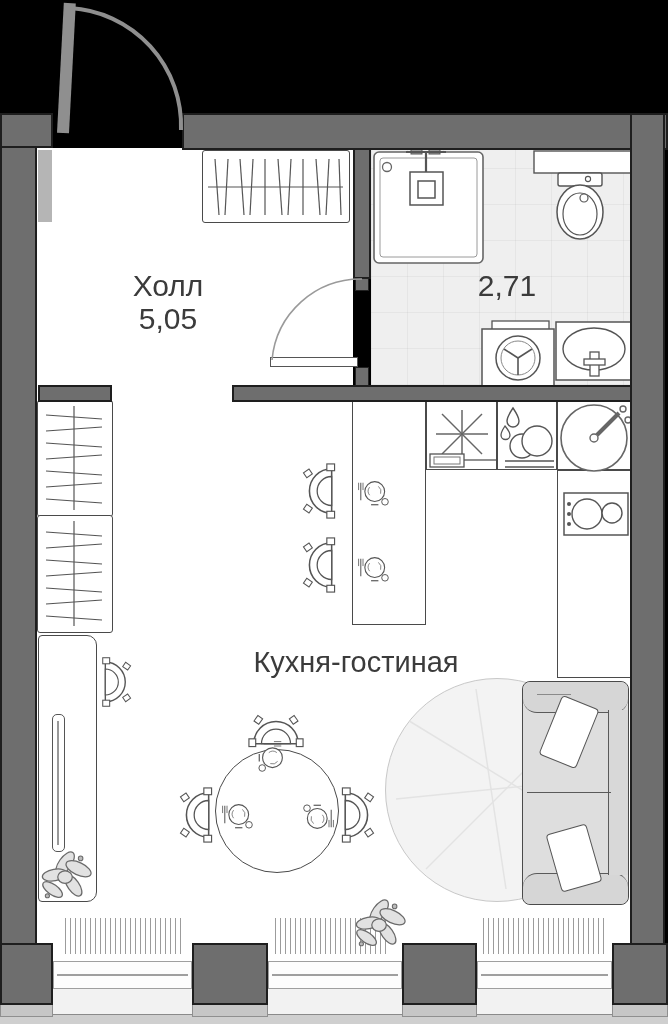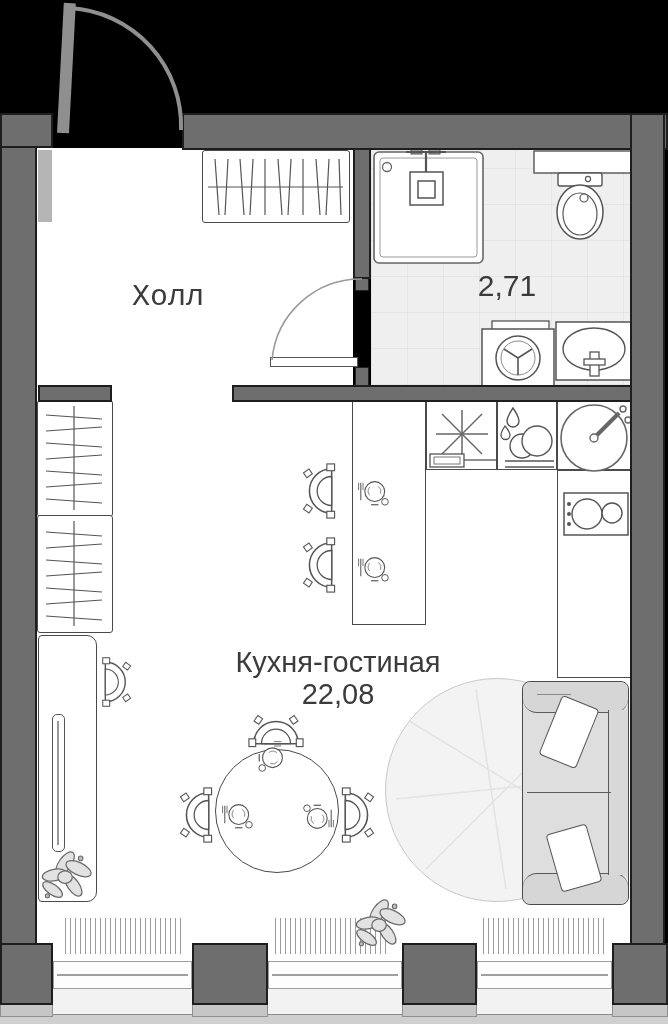--- a/index.html
+++ b/index.html
@@ -319,24 +319,24 @@
 
   <div class="abs wall" style="left:0;top:943px;width:53px;height:62px;z-index:42;"></div>
   <div class="abs footer" style="left:0;top:1003px;width:53px;height:14px;"></div>
   <div class="abs wall" style="left:192px;top:943px;width:76px;height:62px;z-index:42;"></div>
   <div class="abs footer" style="left:192px;top:1003px;width:76px;height:14px;"></div>
   <div class="abs wall" style="left:402px;top:943px;width:75px;height:62px;z-index:42;"></div>
   <div class="abs footer" style="left:402px;top:1003px;width:75px;height:14px;"></div>
   <div class="abs wall" style="left:612px;top:943px;width:56px;height:62px;z-index:42;"></div>
   <div class="abs footer" style="left:612px;top:1003px;width:56px;height:14px;"></div>
 
-  <div class="abs label" style="left:58px;top:281px;width:220px;font-family:Liberation Mono, monospace;">
+  <div class="abs label" style="left:58px;top:269px;width:220px;">
     <span>Холл</span>
+    <span class="num">5,05</span>
   </div>
   <div class="abs label" style="left:397px;top:269px;width:220px;">
     <span class="num">2,71</span>
   </div>
-  <div class="abs label" style="left:187px;top:646px;width:302px;font-size:29px;line-height:32px;text-align:center;">
+  <div class="abs label" style="left:205px;top:646px;width:302px;font-size:29px;line-height:32px;text-align:center;">
     <span>Кухня-гостиная</span>
-    <span class="num">22,08</span>
   </div>
 
 </div>
 
 </body></html>

